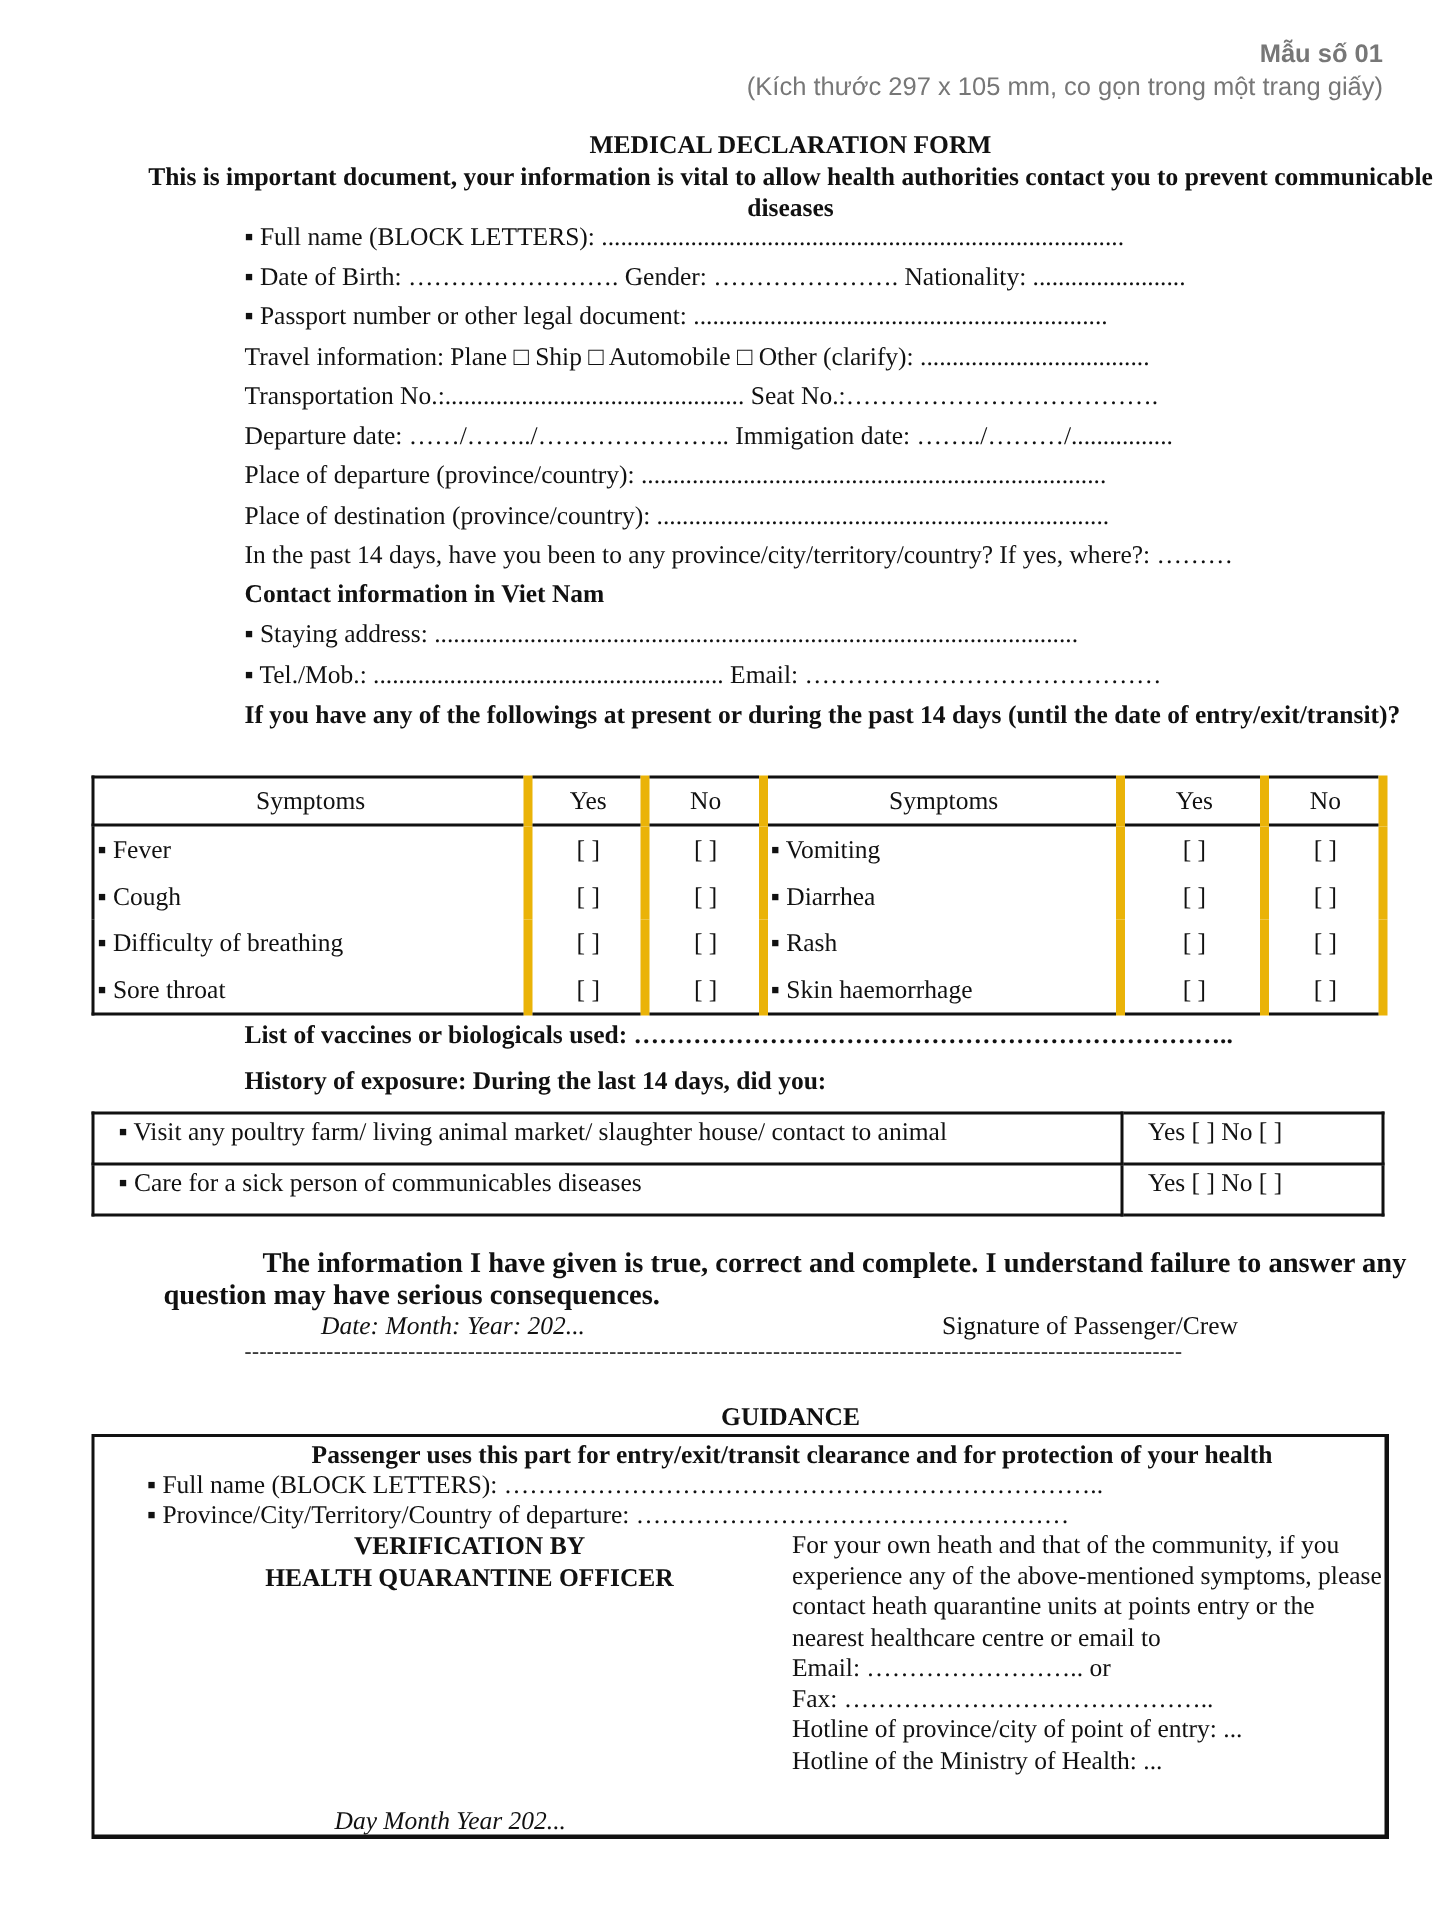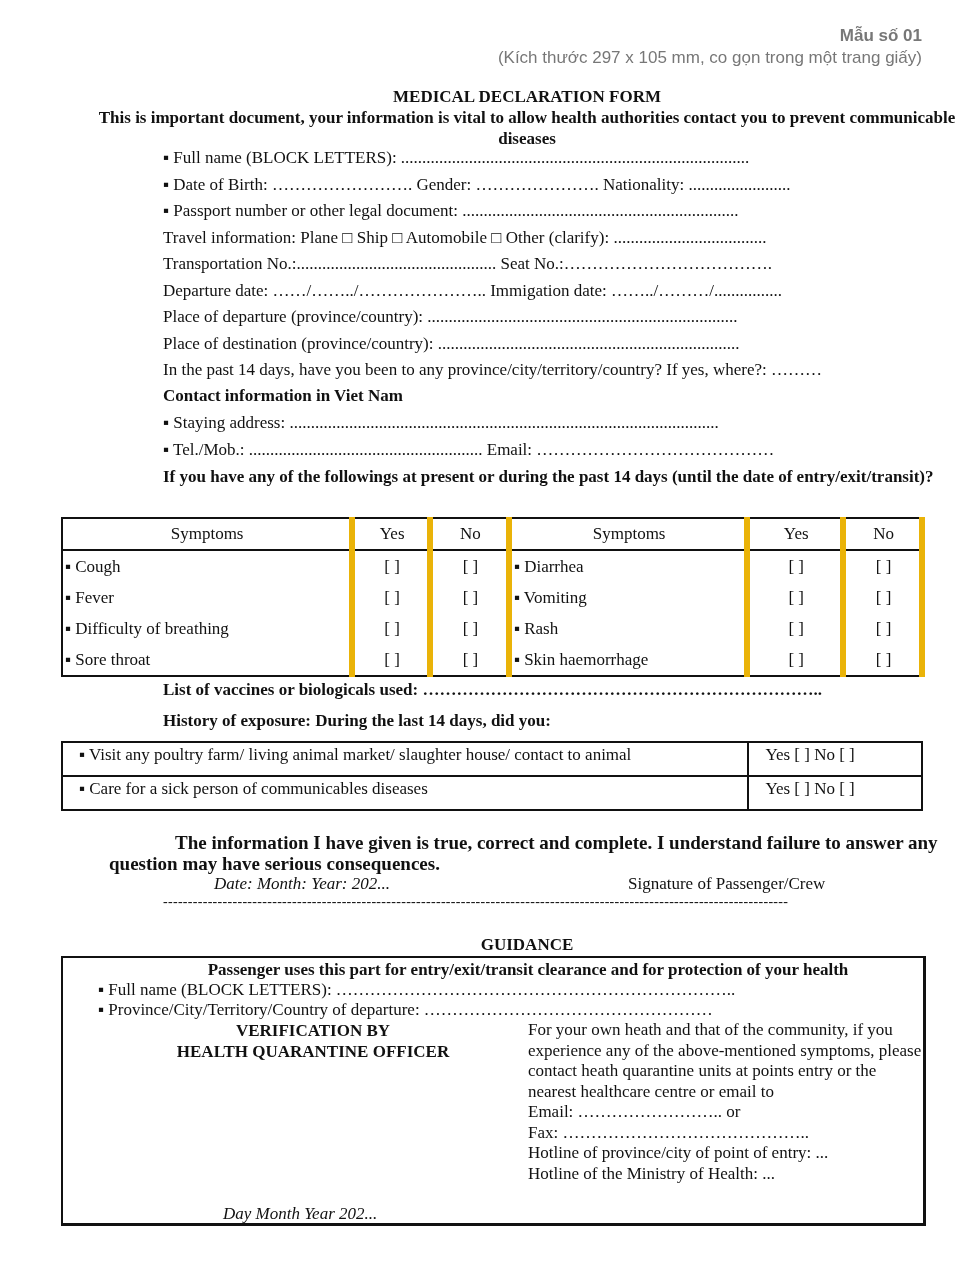--- a/index.html
+++ b/index.html
@@ -69,32 +69,32 @@
   <tbody>
       <tr>
     <th>Symptoms</th>
     <th>Yes</th>
     <th>No</th>
     <th>Symptoms</th>
     <th>Yes</th>
     <th>No</th>
   </tr>
   <tr>
+    <td>▪ Fever</td>
+    <td class="c">[ ]</td>
+    <td class="c">[ ]</td>
+    <td>▪ Vomiting</td>
+    <td class="c">[ ]</td>
+    <td class="c">[ ]</td>
+  </tr>
+  <tr>
     <td>▪ Cough</td>
     <td class="c">[ ]</td>
     <td class="c">[ ]</td>
     <td>▪ Diarrhea</td>
-    <td class="c">[ ]</td>
-    <td class="c">[ ]</td>
-  </tr>
-  <tr>
-    <td>▪ Fever</td>
-    <td class="c">[ ]</td>
-    <td class="c">[ ]</td>
-    <td>▪ Vomiting</td>
     <td class="c">[ ]</td>
     <td class="c">[ ]</td>
   </tr>
   <tr>
     <td>▪ Difficulty of breathing</td>
     <td class="c">[ ]</td>
     <td class="c">[ ]</td>
     <td>▪ Rash</td>
     <td class="c">[ ]</td>
     <td class="c">[ ]</td>

